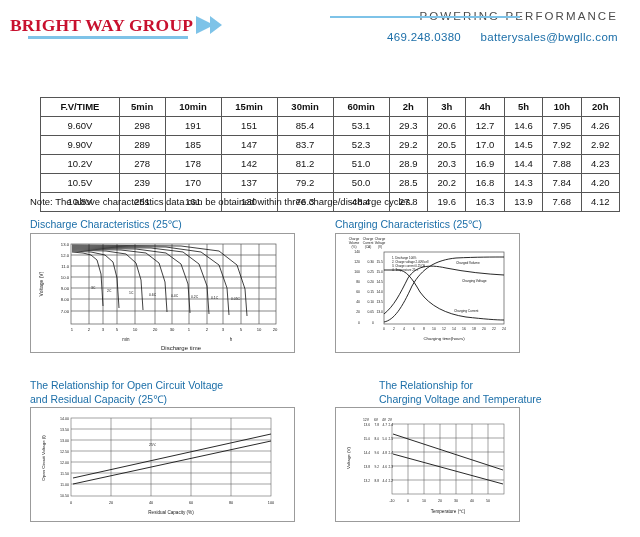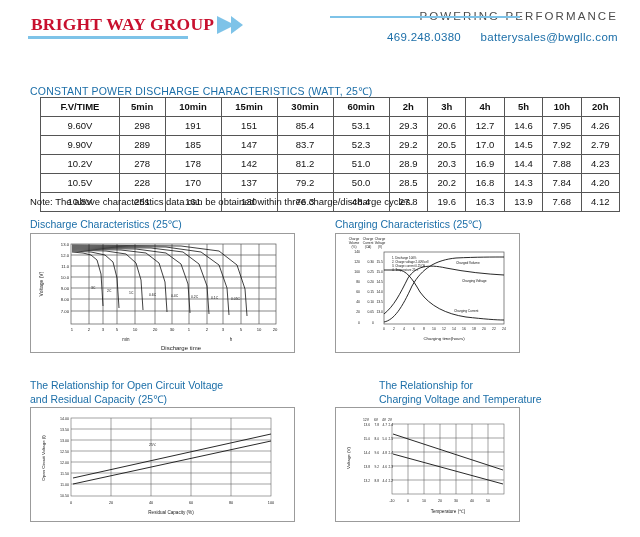--- a/index.html
+++ b/index.html
@@ -23,23 +23,24 @@
 
   
   .header {
     position: absolute;
     top: 0; left: 0;
     width: 640px;
     height: 62px;
   }
   .logo-wrap {
     position: absolute;
-    left: 31px;
+    left: 10px;
     top: 14px;
     display: flex;
+    align-items: center;
   }
   .logo-text {
     font-family: "Liberation Serif", serif;
     font-weight: bold;
     font-size: 17.5px;
     letter-spacing: 0.2px;
     color: #C8102E;
     white-space: nowrap;
   }
   .logo-arrow {
@@ -153,21 +154,20 @@
       <div class="contact">
         <span class="phone">469.248.0380</span>
         <span class="email">batterysales@bwgllc.com</span>
       </div>
     </div>
     <svg style="position:absolute;left:330px;top:16px;" width="190" height="3">
       <rect x="0" y="0" width="190" height="2" fill="#7EC3E8"></rect>
     </svg>
   </div>
 
-  <div class="table-title">CONSTANT POWER DISCHARGE CHARACTERISTICS (WATT, 25℃)</div>
   <table class="specs">
     <thead>
       <tr>
         <th>F.V/TIME</th>
         <th>5min</th>
         <th>10min</th>
         <th>15min</th>
         <th>30min</th>
         <th>60min</th>
         <th>2h</th>
@@ -198,39 +198,39 @@
         <td>289</td>
         <td>185</td>
         <td>147</td>
         <td>83.7</td>
         <td>52.3</td>
         <td>29.2</td>
         <td>20.5</td>
         <td>17.0</td>
         <td>14.5</td>
         <td>7.92</td>
-        <td>2.79</td>
+        <td>2.92</td>
       </tr>
       <tr>
         <td class="fv">10.2V</td>
         <td>278</td>
         <td>178</td>
         <td>142</td>
         <td>81.2</td>
         <td>51.0</td>
         <td>28.9</td>
         <td>20.3</td>
         <td>16.9</td>
         <td>14.4</td>
         <td>7.88</td>
         <td>4.23</td>
       </tr>
       <tr>
         <td class="fv">10.5V</td>
-        <td>228</td>
+        <td>239</td>
         <td>170</td>
         <td>137</td>
         <td>79.2</td>
         <td>50.0</td>
         <td>28.5</td>
         <td>20.2</td>
         <td>16.8</td>
         <td>14.3</td>
         <td>7.84</td>
         <td>4.20</td>

